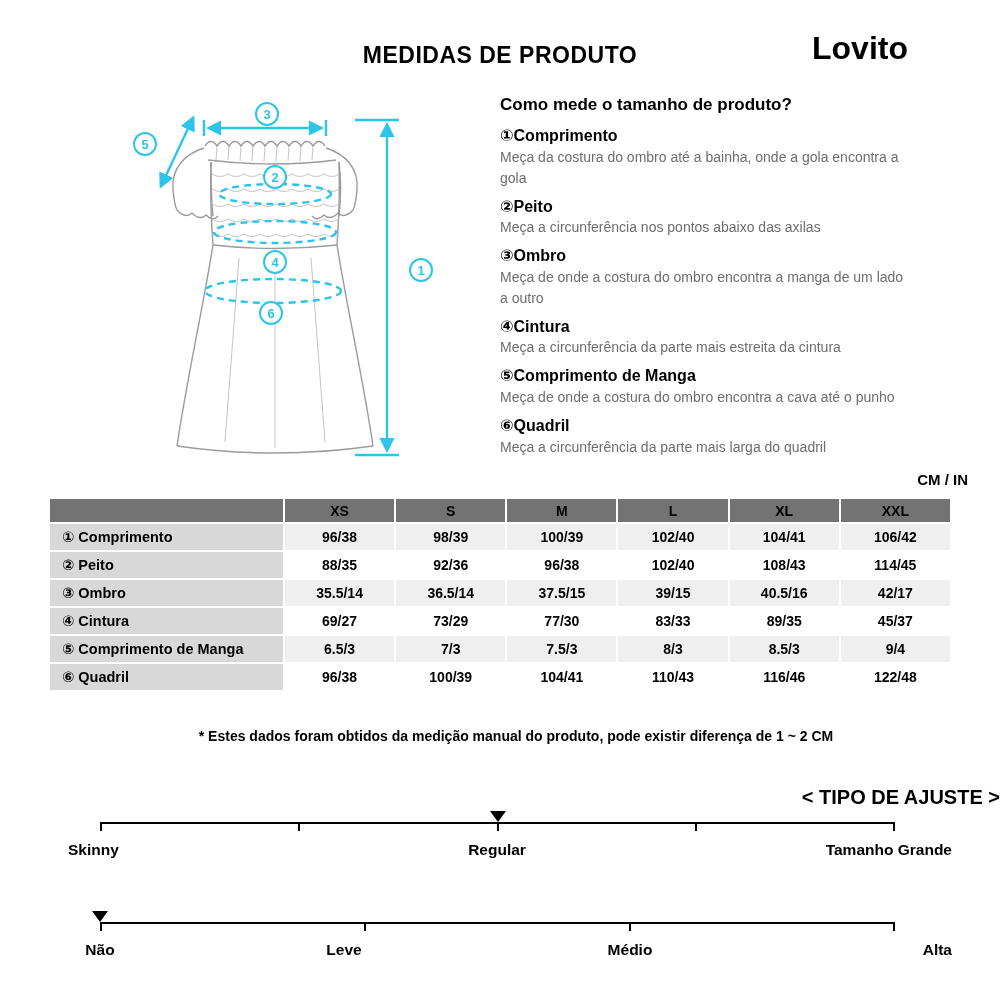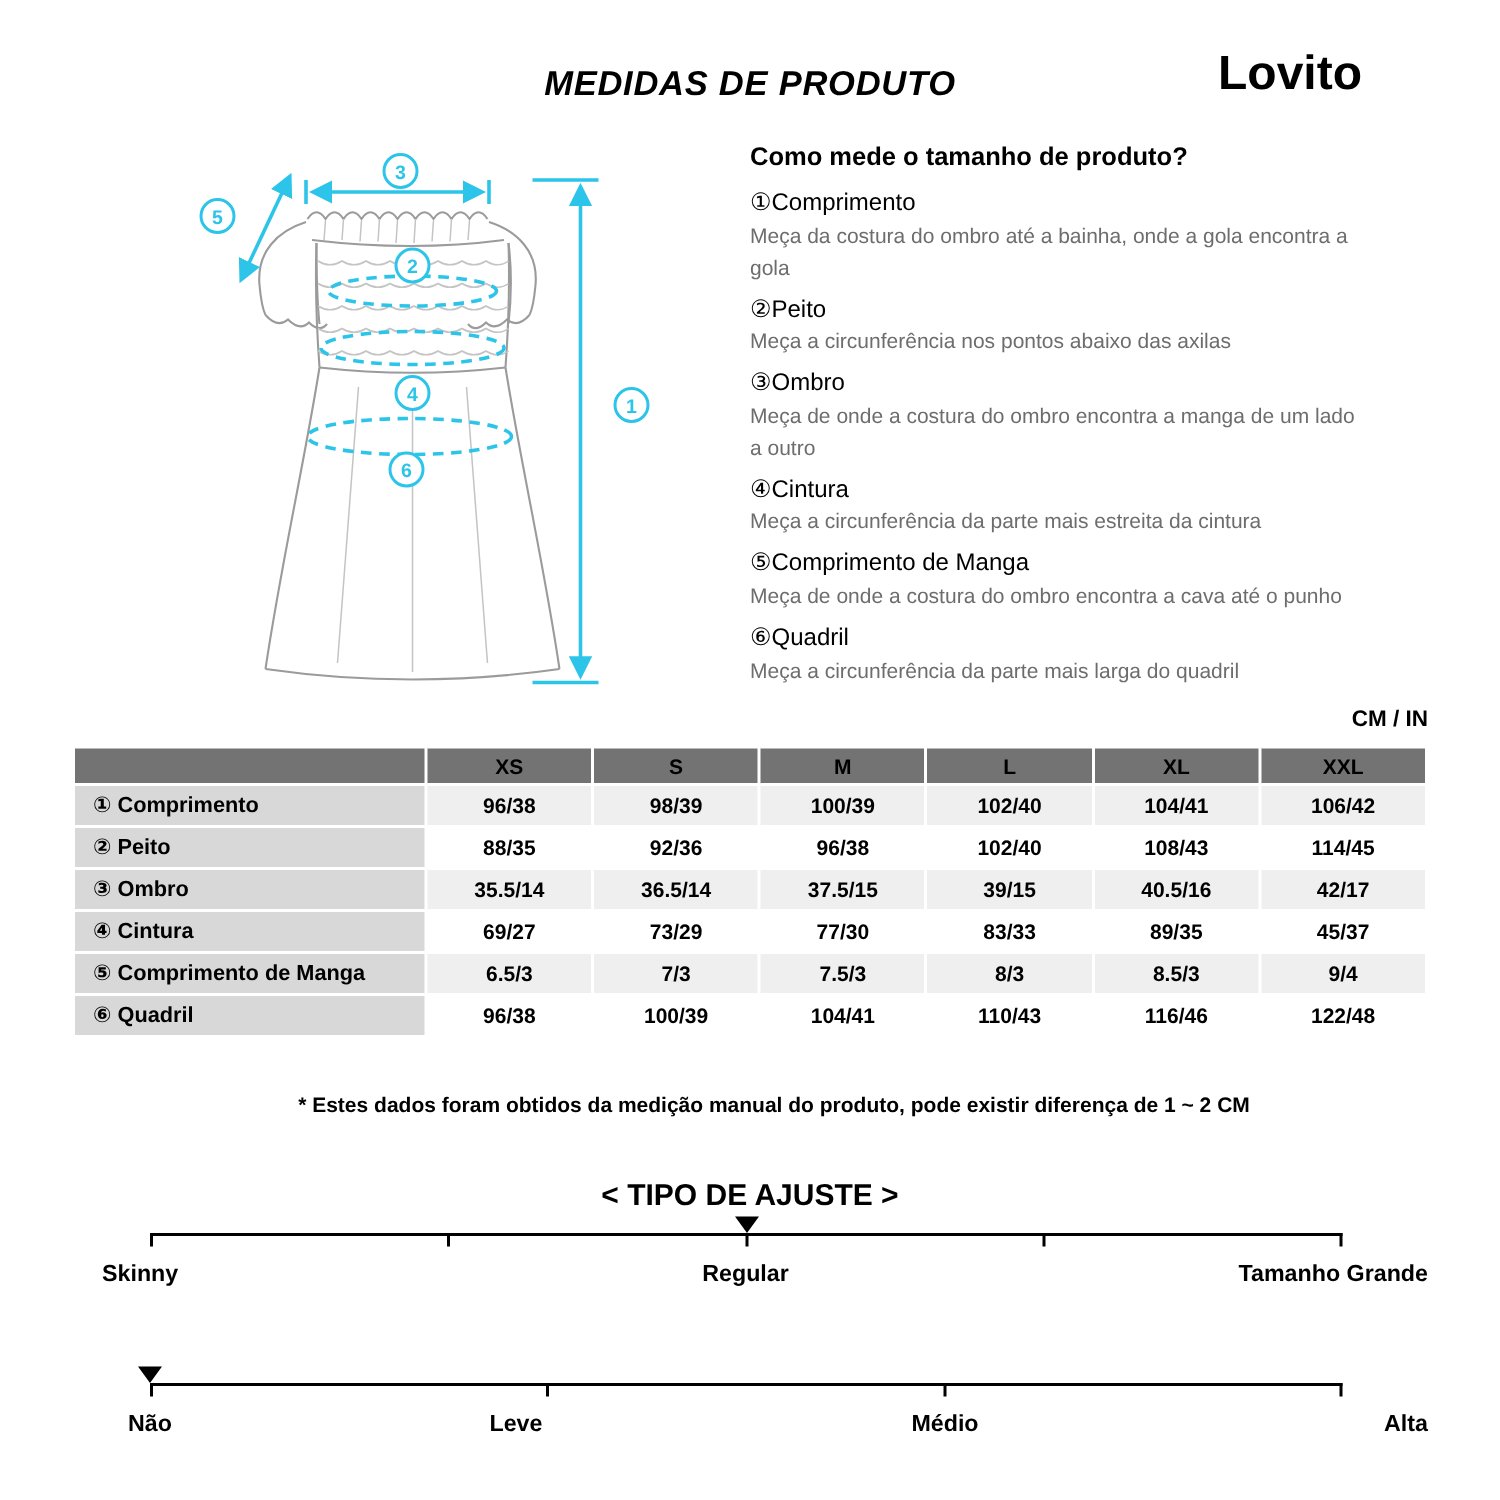--- a/index.html
+++ b/index.html
@@ -4,55 +4,55 @@
 <style>
   :root { --accent:#2CC5E9; }
   * { box-sizing:border-box; }
   html,body { margin:0; padding:0; background:#fff; }
   .page {
     position:relative; width:1000px; height:1000px; background:#fff;
     font-family:"Liberation Sans","DejaVu Sans",sans-serif; color:#000; overflow:hidden;
   }
   
   .title { position:absolute; top:42px; left:0; width:100%; text-align:center;
-    font-size:23px; font-weight:bold; letter-spacing:.5px;font-style:italic; }
+    font-size:23px; font-weight:bold; letter-spacing:.5px; }
   .brand { position:absolute; top:30px; right:92px; font-size:32px; font-weight:bold; letter-spacing:0px; }
 
   
   .diagram { position:absolute; left:115px; top:98px; width:340px; height:380px; }
   .dress { stroke:#9b9b9b; stroke-width:1.4; fill:none; }
   .dresslight { stroke:#c4c4c4; stroke-width:1; fill:none; }
   .acc { stroke:var(--accent,#2CC5E9); stroke-width:2.4; fill:none; }
   .accdash { stroke:var(--accent,#2CC5E9); stroke-width:2.4; fill:none; stroke-dasharray:7 5; }
   .badge-circle { fill:#fff; stroke:var(--accent,#2CC5E9); stroke-width:2; }
   .badge-num { fill:var(--accent,#2CC5E9); font-size:13px; font-weight:bold; text-anchor:middle; }
 
   
   .guide { position:absolute; left:500px; top:95px; width:408px; }
   .guide-heading { font-size:17px; font-weight:bold; margin-bottom:10px; }
-  .guide-label { font-size:16px; font-weight:normal; margin-top:7px; line-height:1.35; }
+  .guide-label { font-size:16px; font-weight:bold; margin-top:7px; line-height:1.35; }
   .guide-desc { font-size:14px; color:#6d6d6d; line-height:1.5; }
 
   
-  .units { position:absolute; top:471px; right:48px; font-size:15px; font-weight:bold; }
+  .units { position:absolute; top:471px; right:32px; font-size:15px; font-weight:bold; }
 
   
   table.size { position:absolute; top:497px; left:48px; width:904px; border-collapse:collapse; table-layout:fixed; }
   table.size th, table.size td { border:2px solid #fff; font-weight:bold; text-align:center; padding:0; }
   table.size thead th { background:#737373; height:25px; font-size:14px; }
   table.size tbody th { background:#d8d8d8; text-align:left; padding-left:12px; font-size:14.5px; height:28px; }
   table.size tbody td { font-size:14px; height:28px; }
   table.size tbody tr:nth-child(odd) td { background:#efefef; }
   table.size tbody tr:nth-child(even) td { background:#ffffff; }
 
   
   .footnote { position:absolute; top:728px; left:16px; width:100%; text-align:center; font-size:14px; font-weight:bold; }
 
   
-  .scale-title { position:absolute; left:0; width:100%; text-align:center; font-size:20px; font-weight:bold; }
+  .scale-title { position:absolute; left:0; width:100%; text-align:right; font-size:20px; font-weight:bold; }
   .scale-line { position:absolute; left:100px; width:795px; height:2px; background:#000; }
   .tick { position:absolute; top:0; width:2px; height:9px; background:#000; }
   .marker { position:absolute; top:-11px; width:0; height:0;
     border-left:8px solid transparent; border-right:8px solid transparent; border-top:11px solid #000; }
   .scale-labels { position:absolute; left:0; width:1000px; height:20px; }
   .scale-label { position:absolute; font-size:15.5px; font-weight:bold; white-space:nowrap; }
 </style>
 </head>
 <body>
 

